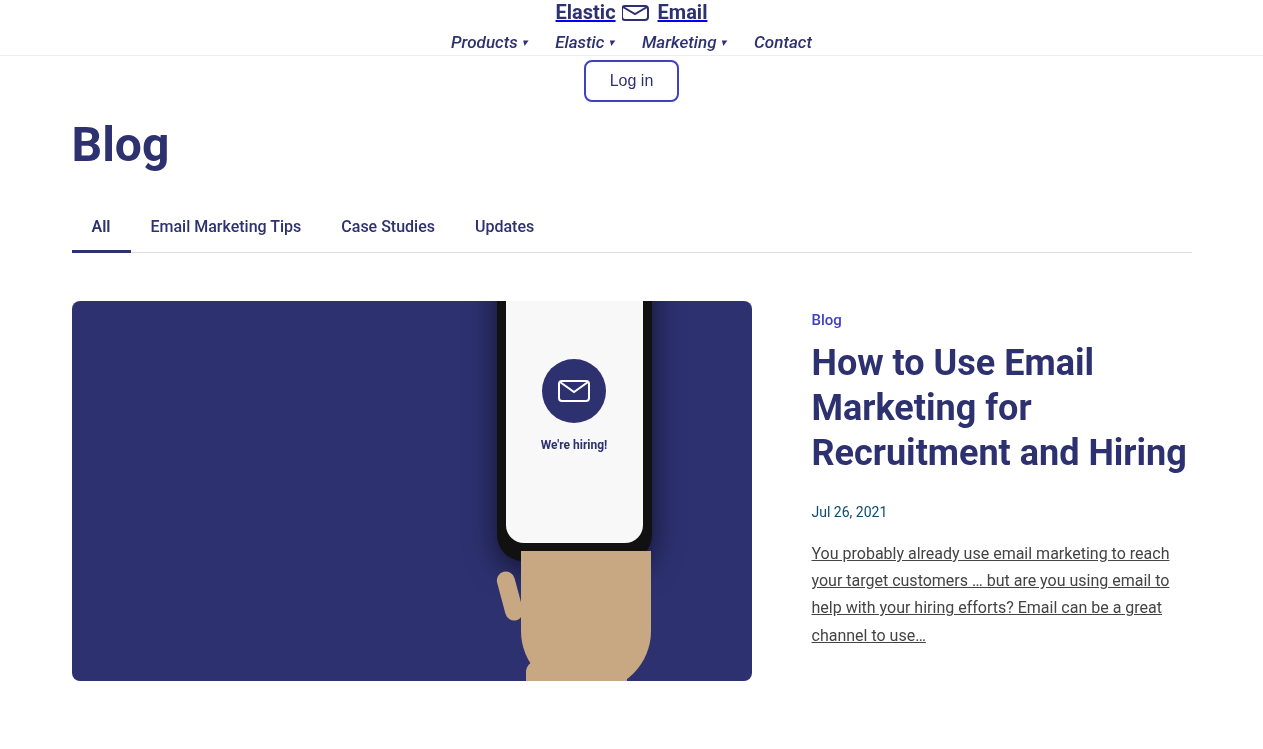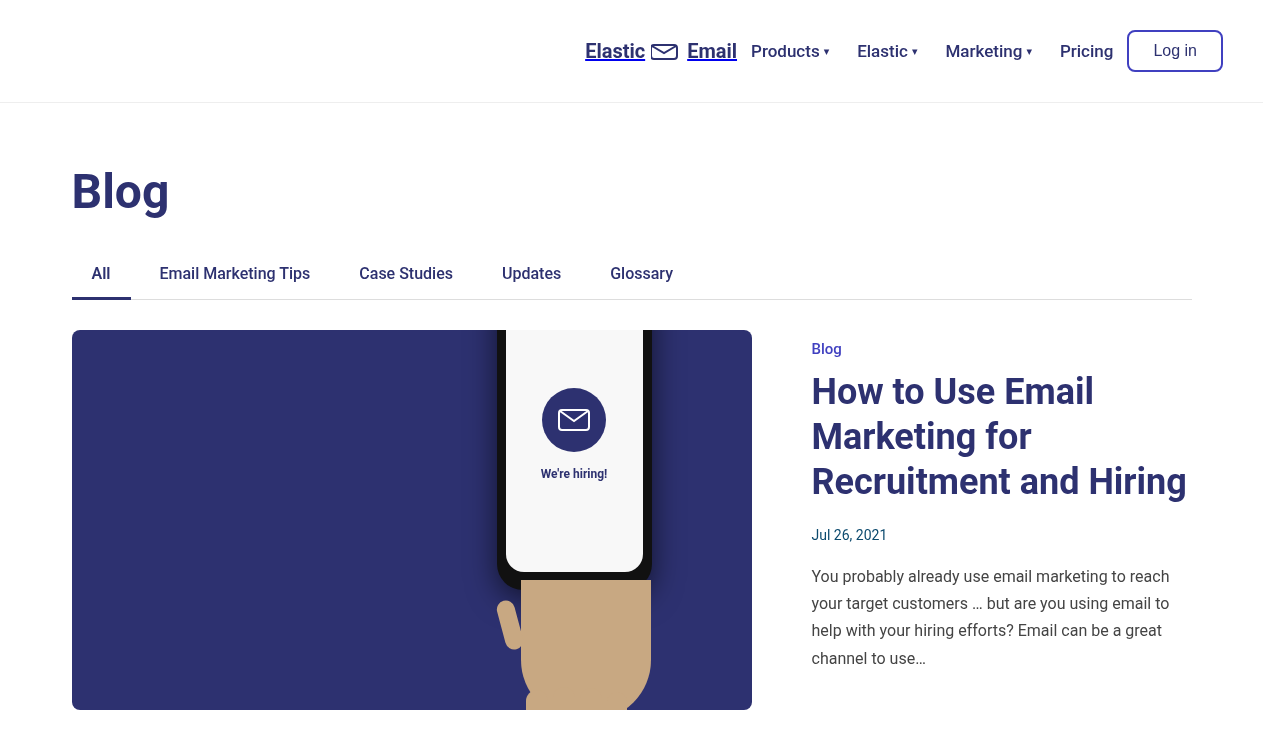--- a/index.html
+++ b/index.html
@@ -2,29 +2,31 @@
 <html><head>
   <meta charset="utf-8">
   <style>
     * { margin: 0; padding: 0; box-sizing: border-box; }
     body { font-family: -apple-system, BlinkMacSystemFont, 'Segoe UI', Roboto, sans-serif; background: #fff; color: #2d3170; }
 
     
     header {
       display: flex;
       align-items: center;
-      justify-content: flex-end;
+      justify-content: flex-start;
       padding: 0 40px;
-      height: 103px;
+      height: 56px;
       border-bottom: 1px solid #eee;
+      flex-direction: column;
     }
 
     nav {
       display: flex;
       align-items: center;
+      font-style: italic;
     }
     .nav-item {
       display: flex;
       align-items: center;
       gap: 4px;
       padding: 8px 14px;
       font-size: 17px;
       font-weight: 500;
       color: #2d3170;
       cursor: pointer;
@@ -73,23 +75,23 @@
     }
     .page-title {
       font-size: 48px;
       font-weight: 700;
       color: #2d3170;
     }
 
     
     .tabs {
       display: flex;
-      gap: 9px;
+      gap: 0;
       border-bottom: 1px solid #ddd;
-      margin-bottom: 30px;
+      margin-bottom: 48px;
     }
     .tab {
       padding: 14px 20px;
       font-size: 16px;
       font-weight: 500;
       color: #2d3170;
       cursor: pointer;
       border-bottom: 3px solid transparent;
       margin-bottom: -1px;
       text-decoration: none;
@@ -126,31 +128,32 @@
       color: #4040c0;
       font-size: 15px;
       font-weight: 500;
       margin-bottom: 12px;
     }
     .blog-card-title {
       font-size: 36px;
       font-weight: 700;
       color: #2d3170;
       line-height: 1.25;
-      margin-bottom: 22px;
+      margin-bottom: 28px;
     }
     .blog-date {
       font-size: 14px;
       color: #0c4a6e;
       margin-bottom: 20px;
     }
     .blog-excerpt {
       font-size: 16px;
       color: #444;
       line-height: 1.7;
+      text-decoration: underline;
     }
   </style>
 </head>
 <body>
 
 <header>
   <a href="#">
     <span style="font-size:20px;font-weight:700;color:#2d3170;display:flex;align-items:center;gap:6px;">
       <span>Elastic</span>
       <svg width="30" height="20" viewBox="0 0 30 20">
@@ -168,40 +171,39 @@
     </a>
     <a href="#" class="nav-item">
       <span>Elastic</span>
       <span class="nav-chevron">▾</span>
     </a>
     <a href="#" class="nav-item">
       <span>Marketing</span>
       <span class="nav-chevron">▾</span>
     </a>
     <a href="#" class="nav-item">
-      <span>Pricing</span>
+      <span>Contact</span>
     </a>
   </nav>
 
   <div class="header-actions">
     <button class="btn-login">Log in</button>
   </div>
 </header>
 
 <main>
   <div class="page-title-section">
     <h1 class="page-title">Blog</h1>
   </div>
 
   <div class="tabs">
     <a href="#" class="tab active">All</a>
     <a href="#" class="tab">Email Marketing Tips</a>
     <a href="#" class="tab">Case Studies</a>
     <a href="#" class="tab">Updates</a>
-    <a href="#" class="tab">Glossary</a>
   </div>
 
   <div class="blog-card">
 
     <div class="blog-card-image">
 
       <div style="position:relative;width:100%;height:100%;display:flex;align-items:center;justify-content:center;overflow:hidden;">
 
         <div style="position:absolute;bottom:-10px;right:100px;display:flex;align-items:flex-end;">
 

